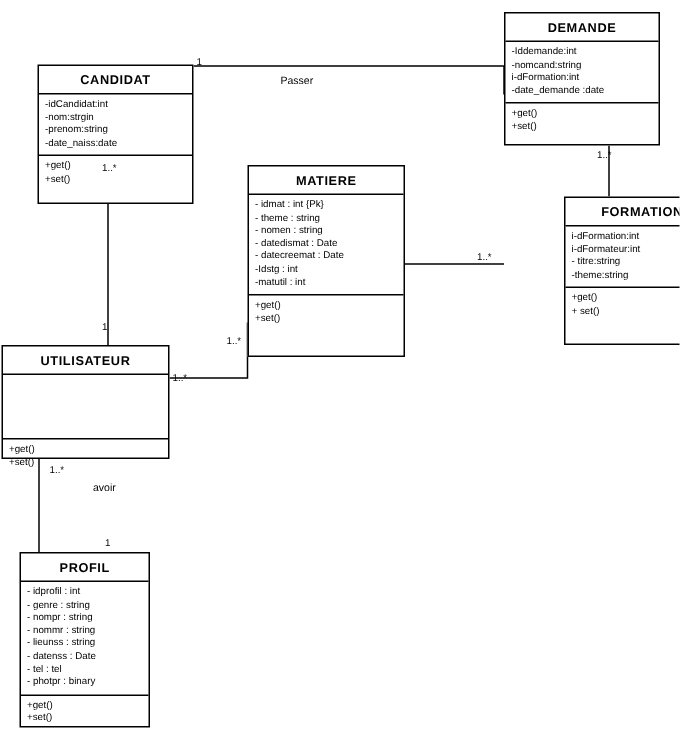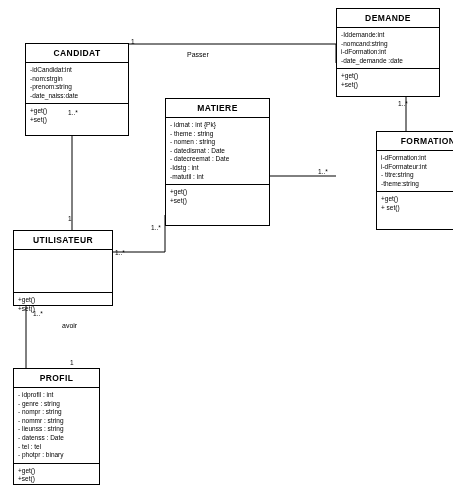--- a/index.html
+++ b/index.html
@@ -62,21 +62,21 @@
       <div>i-dFormation:int</div>
       <div>-date_demande :date</div>
     </div>
     <div class="sep"></div>
     <div class="ops">
       <div>+get()</div>
       <div>+set()</div>
     </div>
   </div>
 
-  <div class="cls" style="left:165px;top:98px;width:105px;height:128px;">
+  <div class="cls" style="left:165px;top:110px;width:105px;height:128px;">
     <div class="title">MATIERE</div>
     <div class="sep"></div>
     <div class="attrs">
       <div>- idmat : int {Pk}</div>
       <div>- theme : string</div>
       <div>- nomen : string</div>
       <div>- datedismat : Date</div>
       <div>- datecreemat : Date</div>
       <div>-Idstg : int</div>
       <div>-matutil : int</div>
@@ -97,21 +97,21 @@
       <div>- titre:string</div>
       <div>-theme:string</div>
     </div>
     <div class="sep"></div>
     <div class="ops">
       <div>+get()</div>
       <div>+ set()</div>
     </div>
   </div>
 
-  <div class="cls" style="left:13px;top:230px;width:100px;height:76px;">
+  <div class="cls" style="left:1px;top:230px;width:112px;height:76px;">
     <div class="title">UTILISATEUR</div>
     <div class="sep"></div>
     <div class="attrs" style="height:36px;"></div>
     <div class="sep"></div>
     <div class="ops">
       <div>+get()</div>
       <div>+set()</div>
     </div>
   </div>
 

